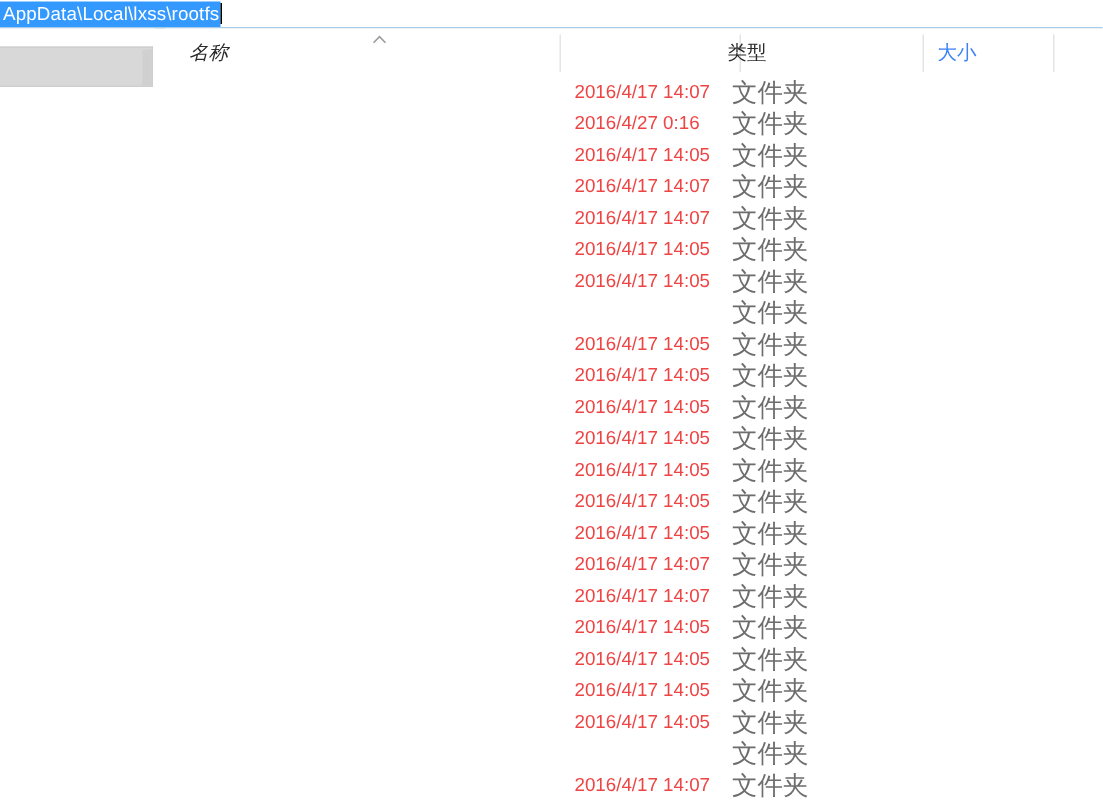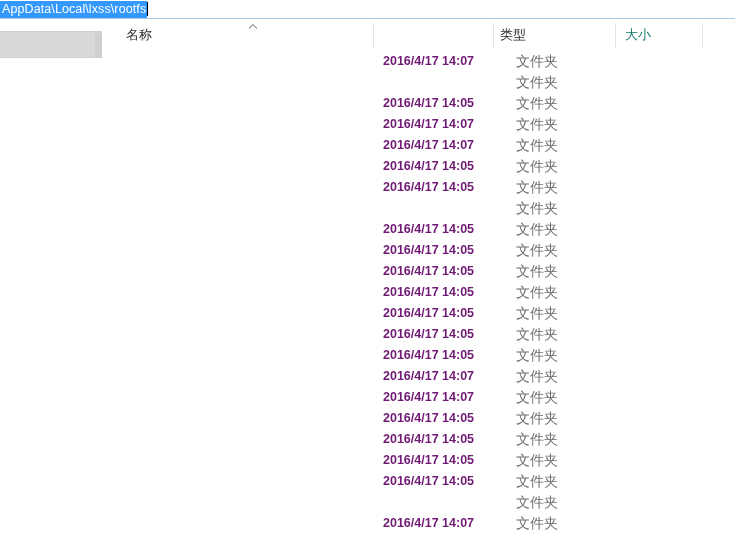--- a/index.html
+++ b/index.html
@@ -98,21 +98,21 @@
   }
   .col-head {
     position: absolute;
     top: 0;
     height: 32px;
     font-size: 13px;
     color: #2b2b2b;
     line-height: 32px;
     white-space: nowrap;
   }
-  .col-head.dim { color: #0f766e; }
+  .col-head.dim { color: #3b82f6; }
   .col-div {
     position: absolute;
     top: 4px;
     width: 1px;
     height: 25px;
     background: #e4e4e4;
   }
   .sort-caret {
     position: absolute;
     left: 138px;
@@ -145,26 +145,25 @@
     overflow: hidden;
   }
   .cell-name {
     left: 16px;
     font-size: 13px;
     color: #1a1a1a;
   }
   .cell-date {
     left: 273px;
     font-size: 12.5px;
-    color: #701a75;
-    font-weight: bold;
+    color: #ef4444;
   }
   .cell-type {
-    left: 406px;
-    font-size: 14px;
+    left: 378px;
+    font-size: 17px;
     color: #6d6d6d;
   }
   .cell-size {
     left: 515px;
     font-size: 12.5px;
     color: #6d6d6d;
   }
 </style>
 </head>
 <body>
@@ -177,43 +176,44 @@
     </div>
   </div>
 
   <div class="leftpane">
     <div class="nav-placeholder">
       <div class="nub"></div>
     </div>
   </div>
 
   <div class="header">
-    <div class="col-head" style="left:16px;">名称</div>
+    <div class="col-head" style="left:16px;font-style:italic;">名称</div>
     <div class="sort-caret">
       <svg width="10" height="7" viewBox="0 0 10 7">
         <path d="M1 5.5 L5 1.5 L9 5.5" fill="none" stroke="#9b9b9b" stroke-width="1.1"></path>
       </svg>
     </div>
     <div class="col-div" style="left:263px;"></div>
     <div class="col-div" style="left:383px;"></div>
-    <div class="col-head" style="left:390px;">类型</div>
+    <div class="col-head" style="left:375px;">类型</div>
     <div class="col-div" style="left:505px;"></div>
     <div class="col-head dim" style="left:515px;">大小</div>
     <div class="col-div" style="left:592px;"></div>
   </div>
 
   <div class="filelist" id="filelist">
       <div class="row">
         <div class="cell cell-name"></div>
         <div class="cell cell-date">2016/4/17 14:07</div>
         <div class="cell cell-type">文件夹</div>
         <div class="cell cell-size"></div>
       </div>
       <div class="row">
         <div class="cell cell-name"></div>
+        <div class="cell cell-date">2016/4/27 0:16</div>
         <div class="cell cell-type">文件夹</div>
         <div class="cell cell-size"></div>
       </div>
       <div class="row">
         <div class="cell cell-name"></div>
         <div class="cell cell-date">2016/4/17 14:05</div>
         <div class="cell cell-type">文件夹</div>
         <div class="cell cell-size"></div>
       </div>
       <div class="row">

